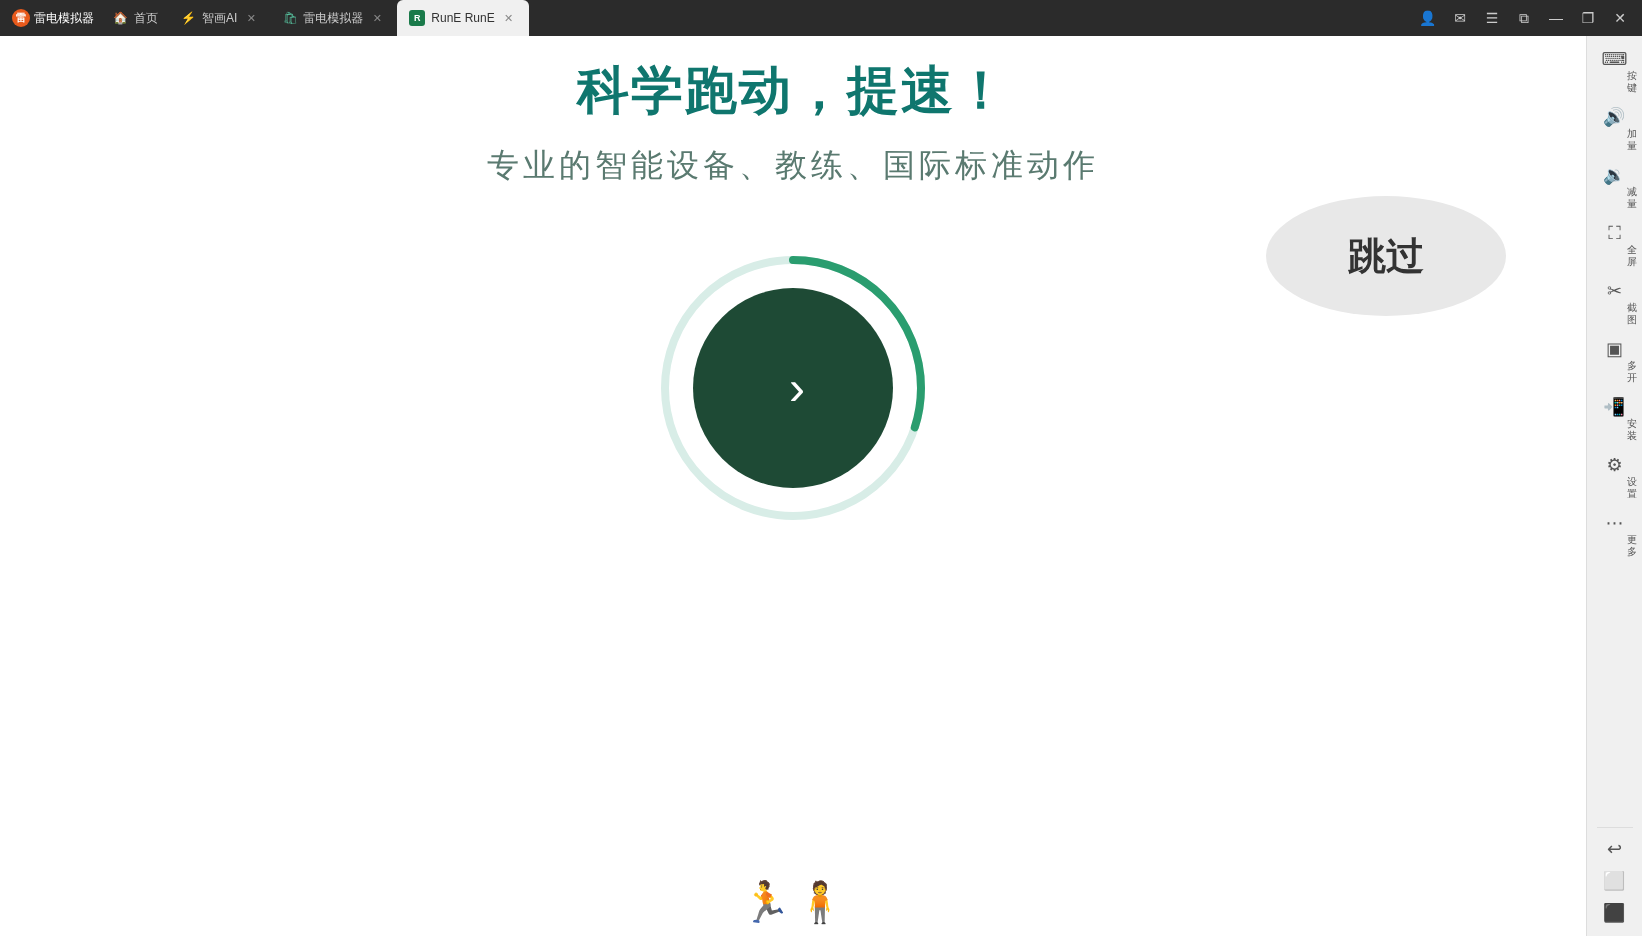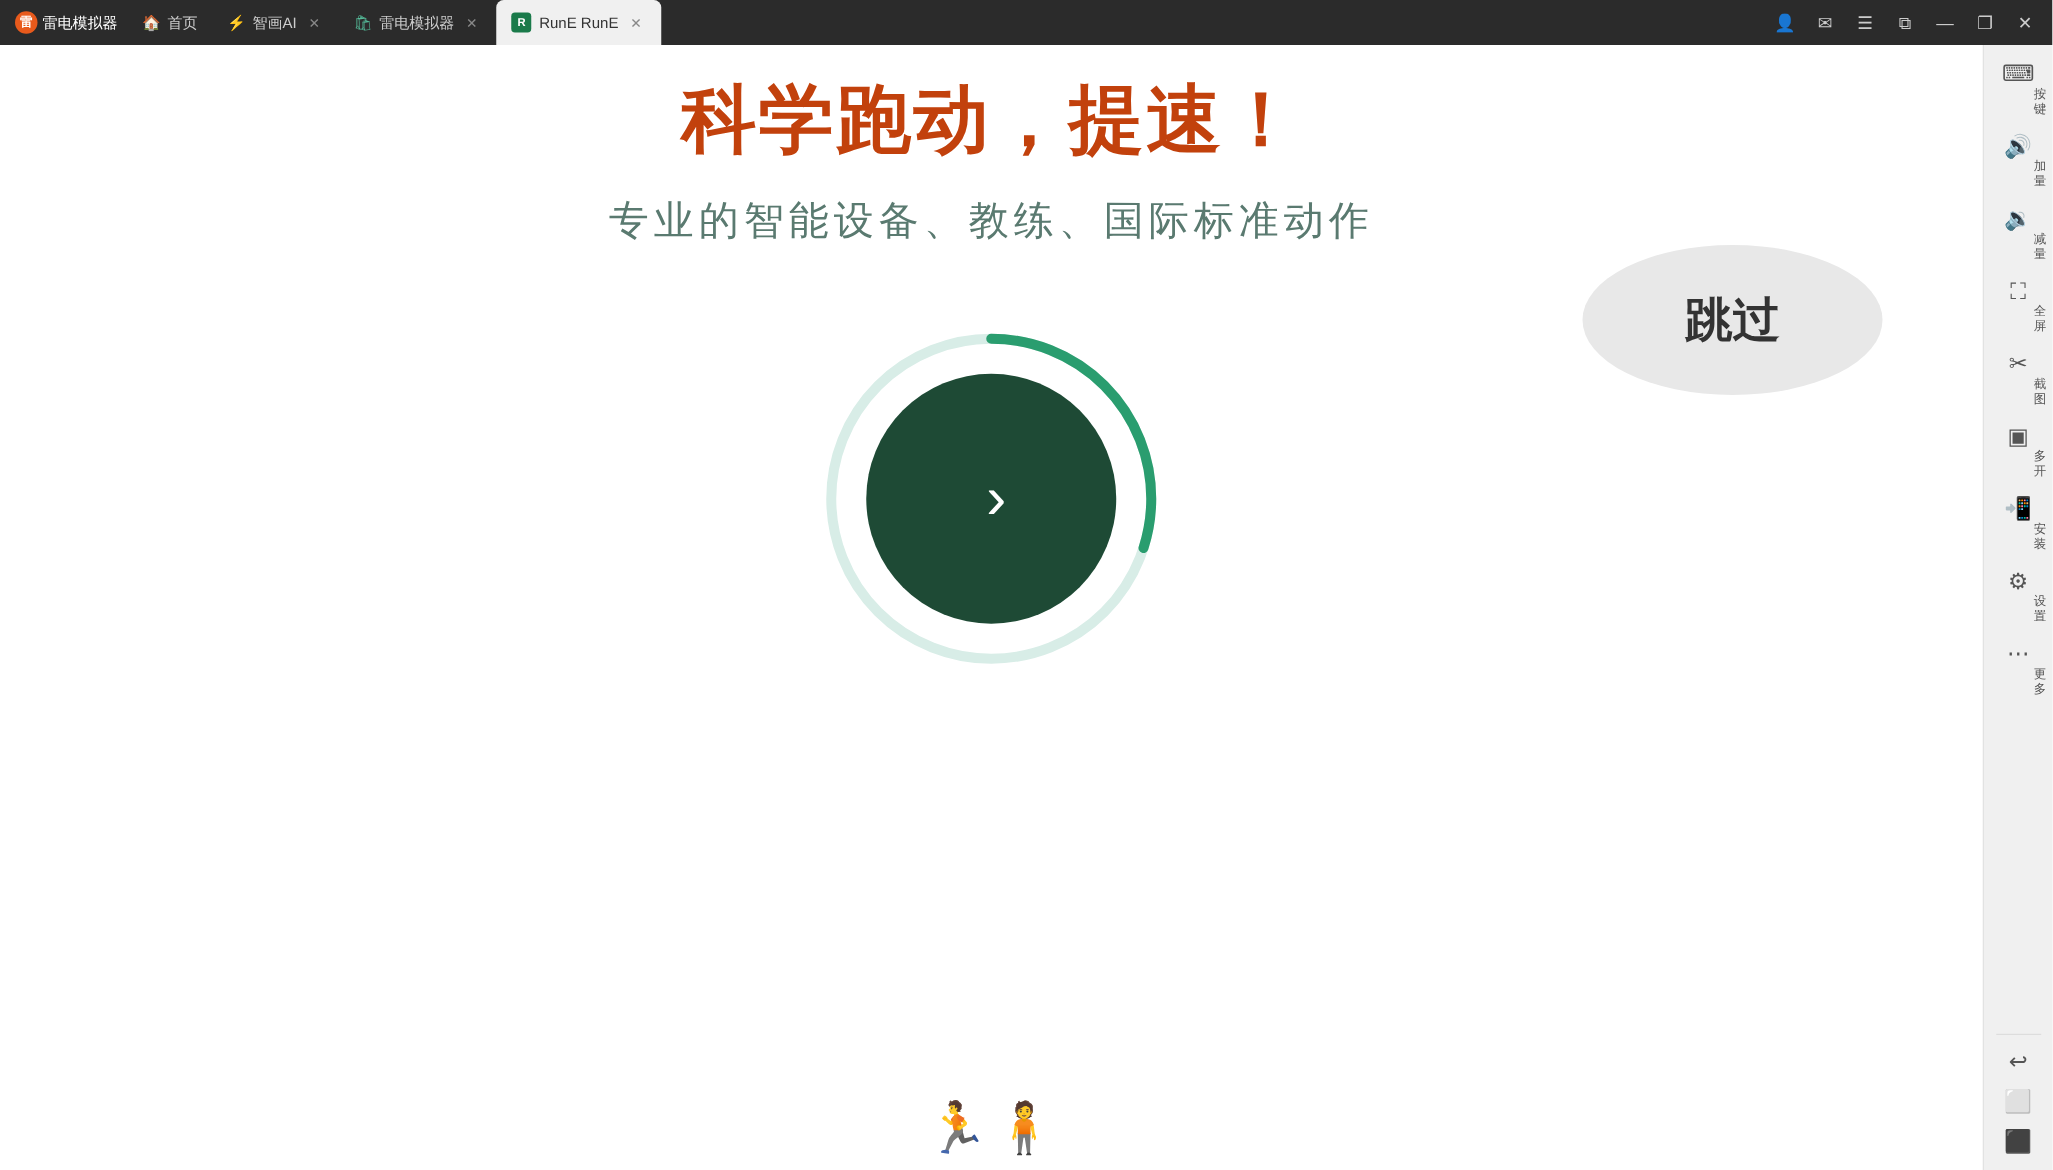--- a/index.html
+++ b/index.html
@@ -200,23 +200,23 @@
       display: flex;
       flex-direction: column;
       align-items: center;
       background: #fff;
       position: relative;
       overflow: hidden;
     }
 
     .headline-text {
       margin-top: 20px;
-      font-size: 60px;
+      font-size: 52px;
       font-weight: 700;
-      color: #c2410c;
+      color: #0f766e;
       text-align: center;
       letter-spacing: 2px;
     }
 
     .subtitle-text {
       margin-top: 18px;
       font-size: 32px;
       color: #5a7a70;
       text-align: center;
       letter-spacing: 4px;

